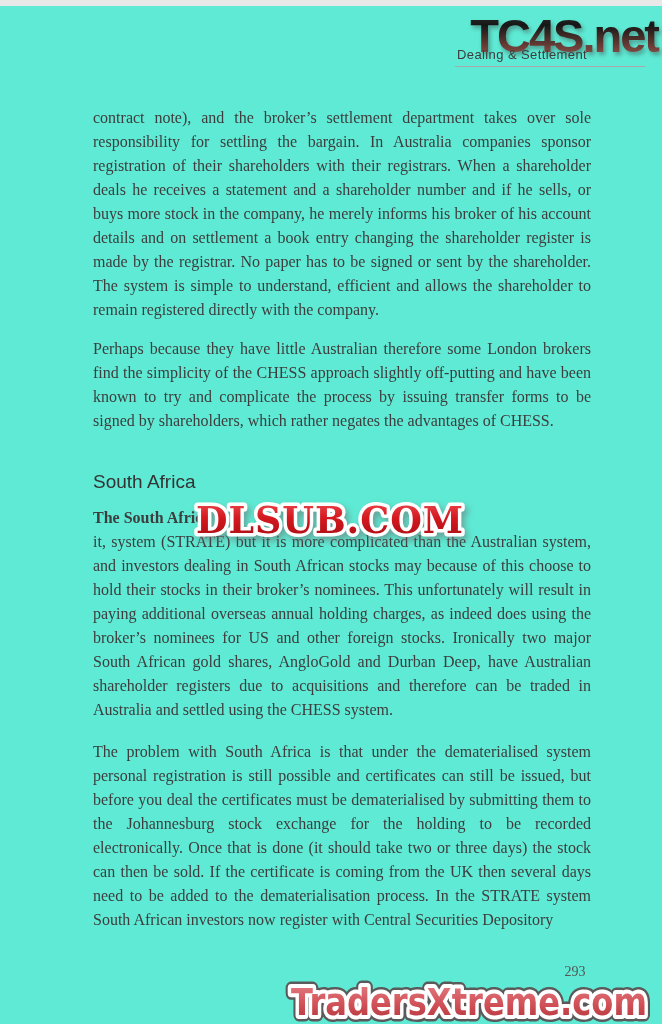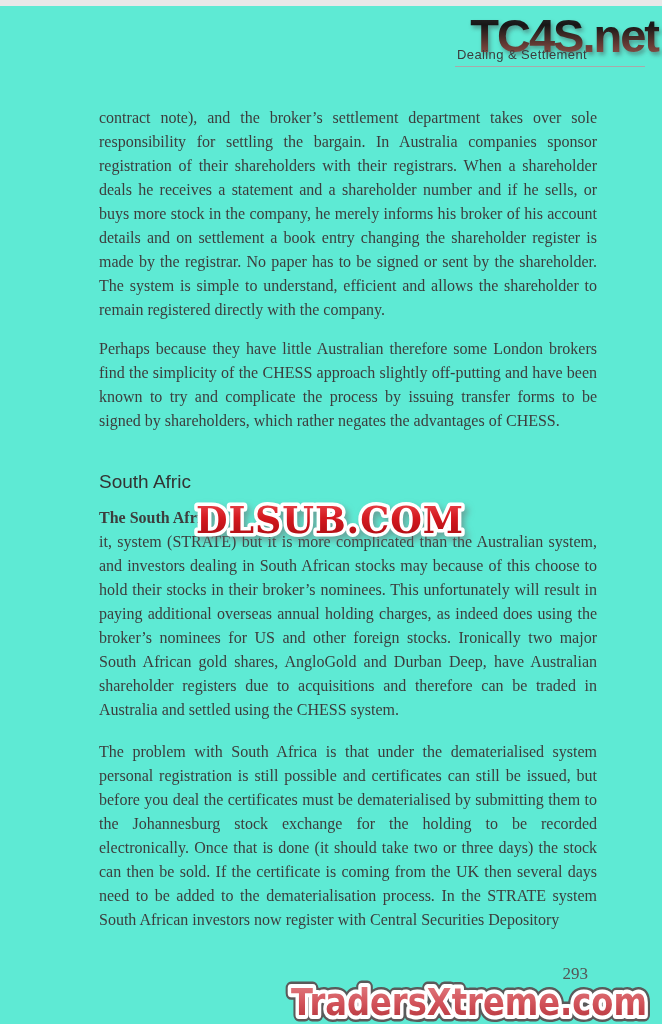--- a/index.html
+++ b/index.html
@@ -33,21 +33,21 @@
     font-family: "Liberation Sans", sans-serif;
     font-size: 13px;
     letter-spacing: 0.4px;
     color: #3c3c3c;
     white-space: nowrap;
   }
 
   
   .content {
     position: absolute;
-    left: 99px;
+    left: 93px;
     top: 100px;
     width: 498px;
     color: #3d3d3d;
     font-size: 16px;
     line-height: 24px;
   }
   .content p {
     text-align: justify;
     margin-bottom: 15px;
   }
@@ -78,23 +78,23 @@
     position: absolute;
     left: 282px;
     top: 966px;
   }
 
   .page-number {
     position: absolute;
     left: 562px;
     top: 958px;
     width: 26px;
-    text-align: right;
+    text-align: center;
     font-family: "Liberation Serif", serif;
-    font-size: 17px;
+    font-size: 14px;
     color: #555555;
   }
 </style>
 </head>
 <body>
 
 <div class="page">
 
   <svg class="logo-svg" width="212" height="56" viewBox="0 0 212 56">
     <defs>
@@ -107,21 +107,21 @@
     </defs>
     <text x="208" y="44" text-anchor="end" font-family="Liberation Sans, sans-serif" font-weight="bold" font-size="47" letter-spacing="-2" fill="url(#logoGrad)">TC4S.net</text>
   </svg>
   <div class="logo-subtitle-wrap">
     <span class="logo-subtitle">Dealing &amp; Settlement</span>
   </div>
 
   <main class="content">
     <p>contract note), and the broker’s settlement department takes over sole responsibility for settling the bargain. In Australia companies sponsor registration of their shareholders with their registrars. When a shareholder deals he receives a statement and a shareholder number and if he sells, or buys more stock in the company, he merely informs his broker of his account details and on settlement a book entry changing the shareholder register is made by the registrar. No paper has to be signed or sent by the shareholder. The system is simple to understand, efficient and allows the shareholder to remain registered directly with the company.</p>
     <p>Perhaps because they have little Australian therefore some London brokers find the simplicity of the CHESS approach slightly off-putting and have been known to try and complicate the process by issuing transfer forms to be signed by shareholders, which rather negates the advantages of CHESS.</p>
-    <h2 class="section-heading">South Afric</h2>
+    <h2 class="section-heading">South Africa</h2>
     <div class="split-line">
       <span>The South Afric</span>
     </div>
     <p class="para-3">it, system (STRATE) but it is more complicated than the Australian system, and investors dealing in South African stocks may because of this choose to hold their stocks in their broker’s nominees. This unfortunately will result in paying additional overseas annual holding charges, as indeed does using the broker’s nominees for US and other foreign stocks. Ironically two major South African gold shares, AngloGold and Durban Deep, have Australian shareholder registers due to acquisitions and therefore can be traded in Australia and settled using the CHESS system.</p>
     <p>The problem with South Africa is that under the dematerialised system personal registration is still possible and certificates can still be issued, but before you deal the certificates must be dematerialised by submitting them to the Johannesburg stock exchange for the holding to be recorded electronically. Once that is done (it should take two or three days) the stock can then be sold. If the certificate is coming from the UK then several days need to be added to the dematerialisation process. In the STRATE system South African investors now register with Central Securities Depository</p>
   </main>
 
   <div class="page-number">293</div>
 
   <svg class="wm-center" width="290" height="54" viewBox="0 0 290 54">

